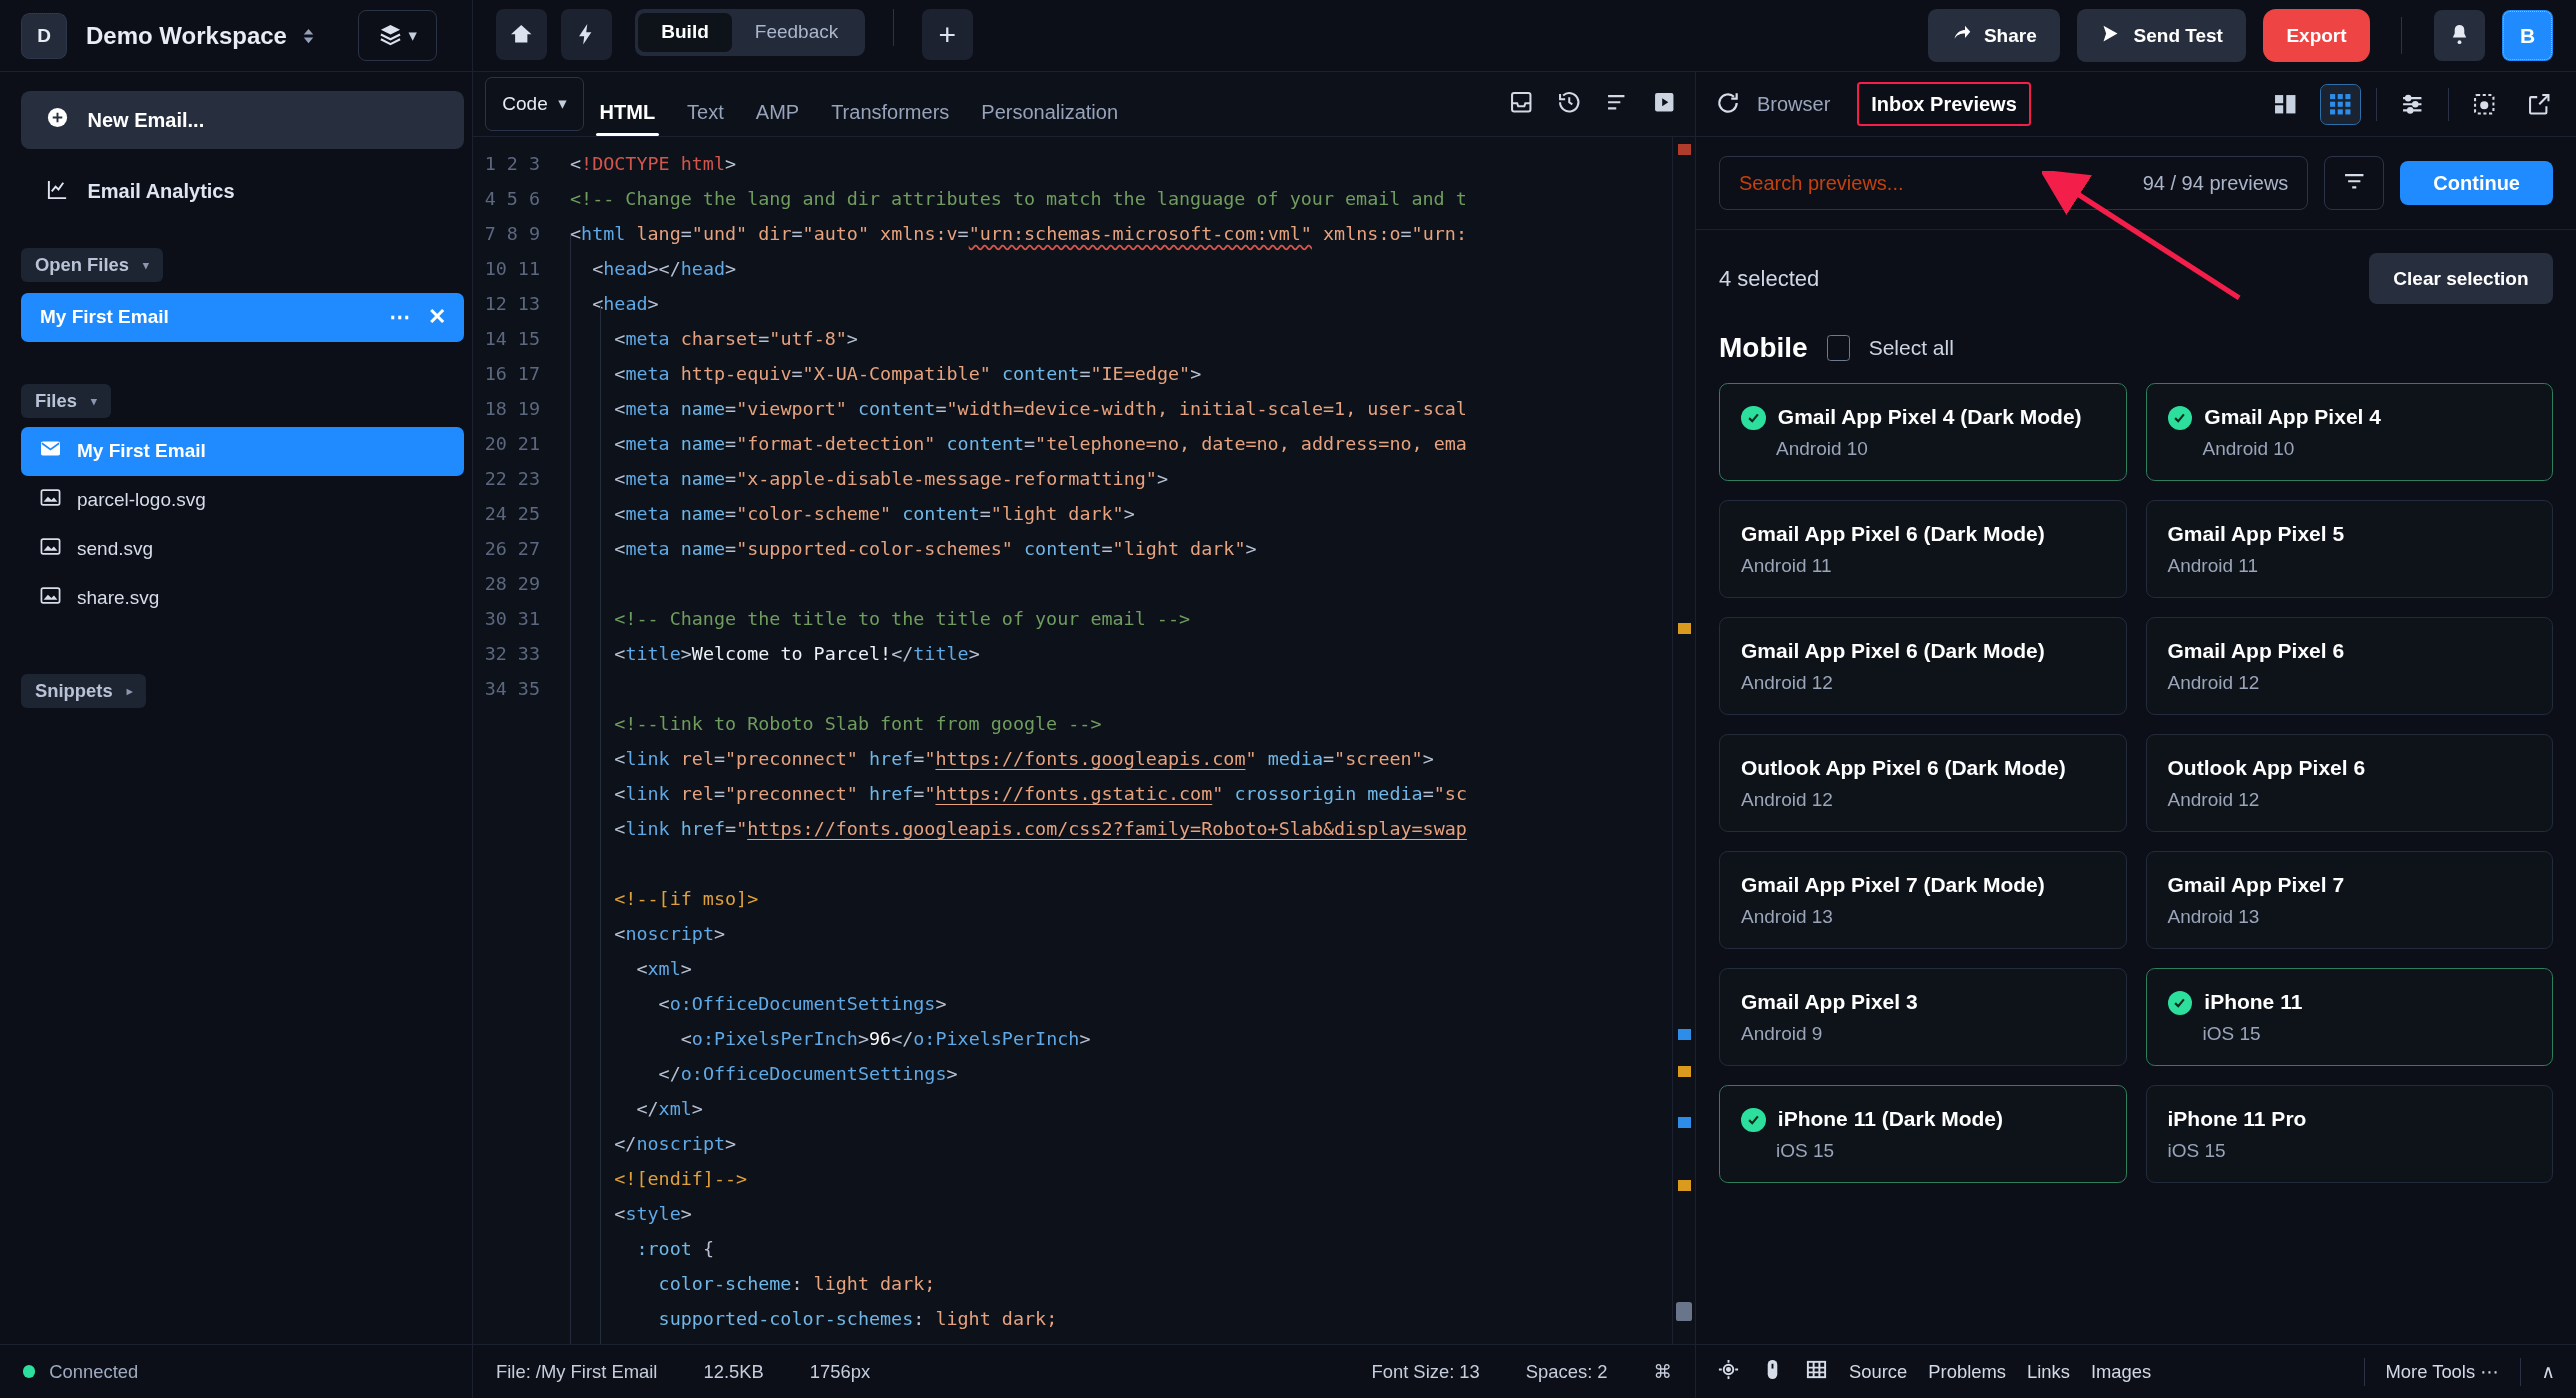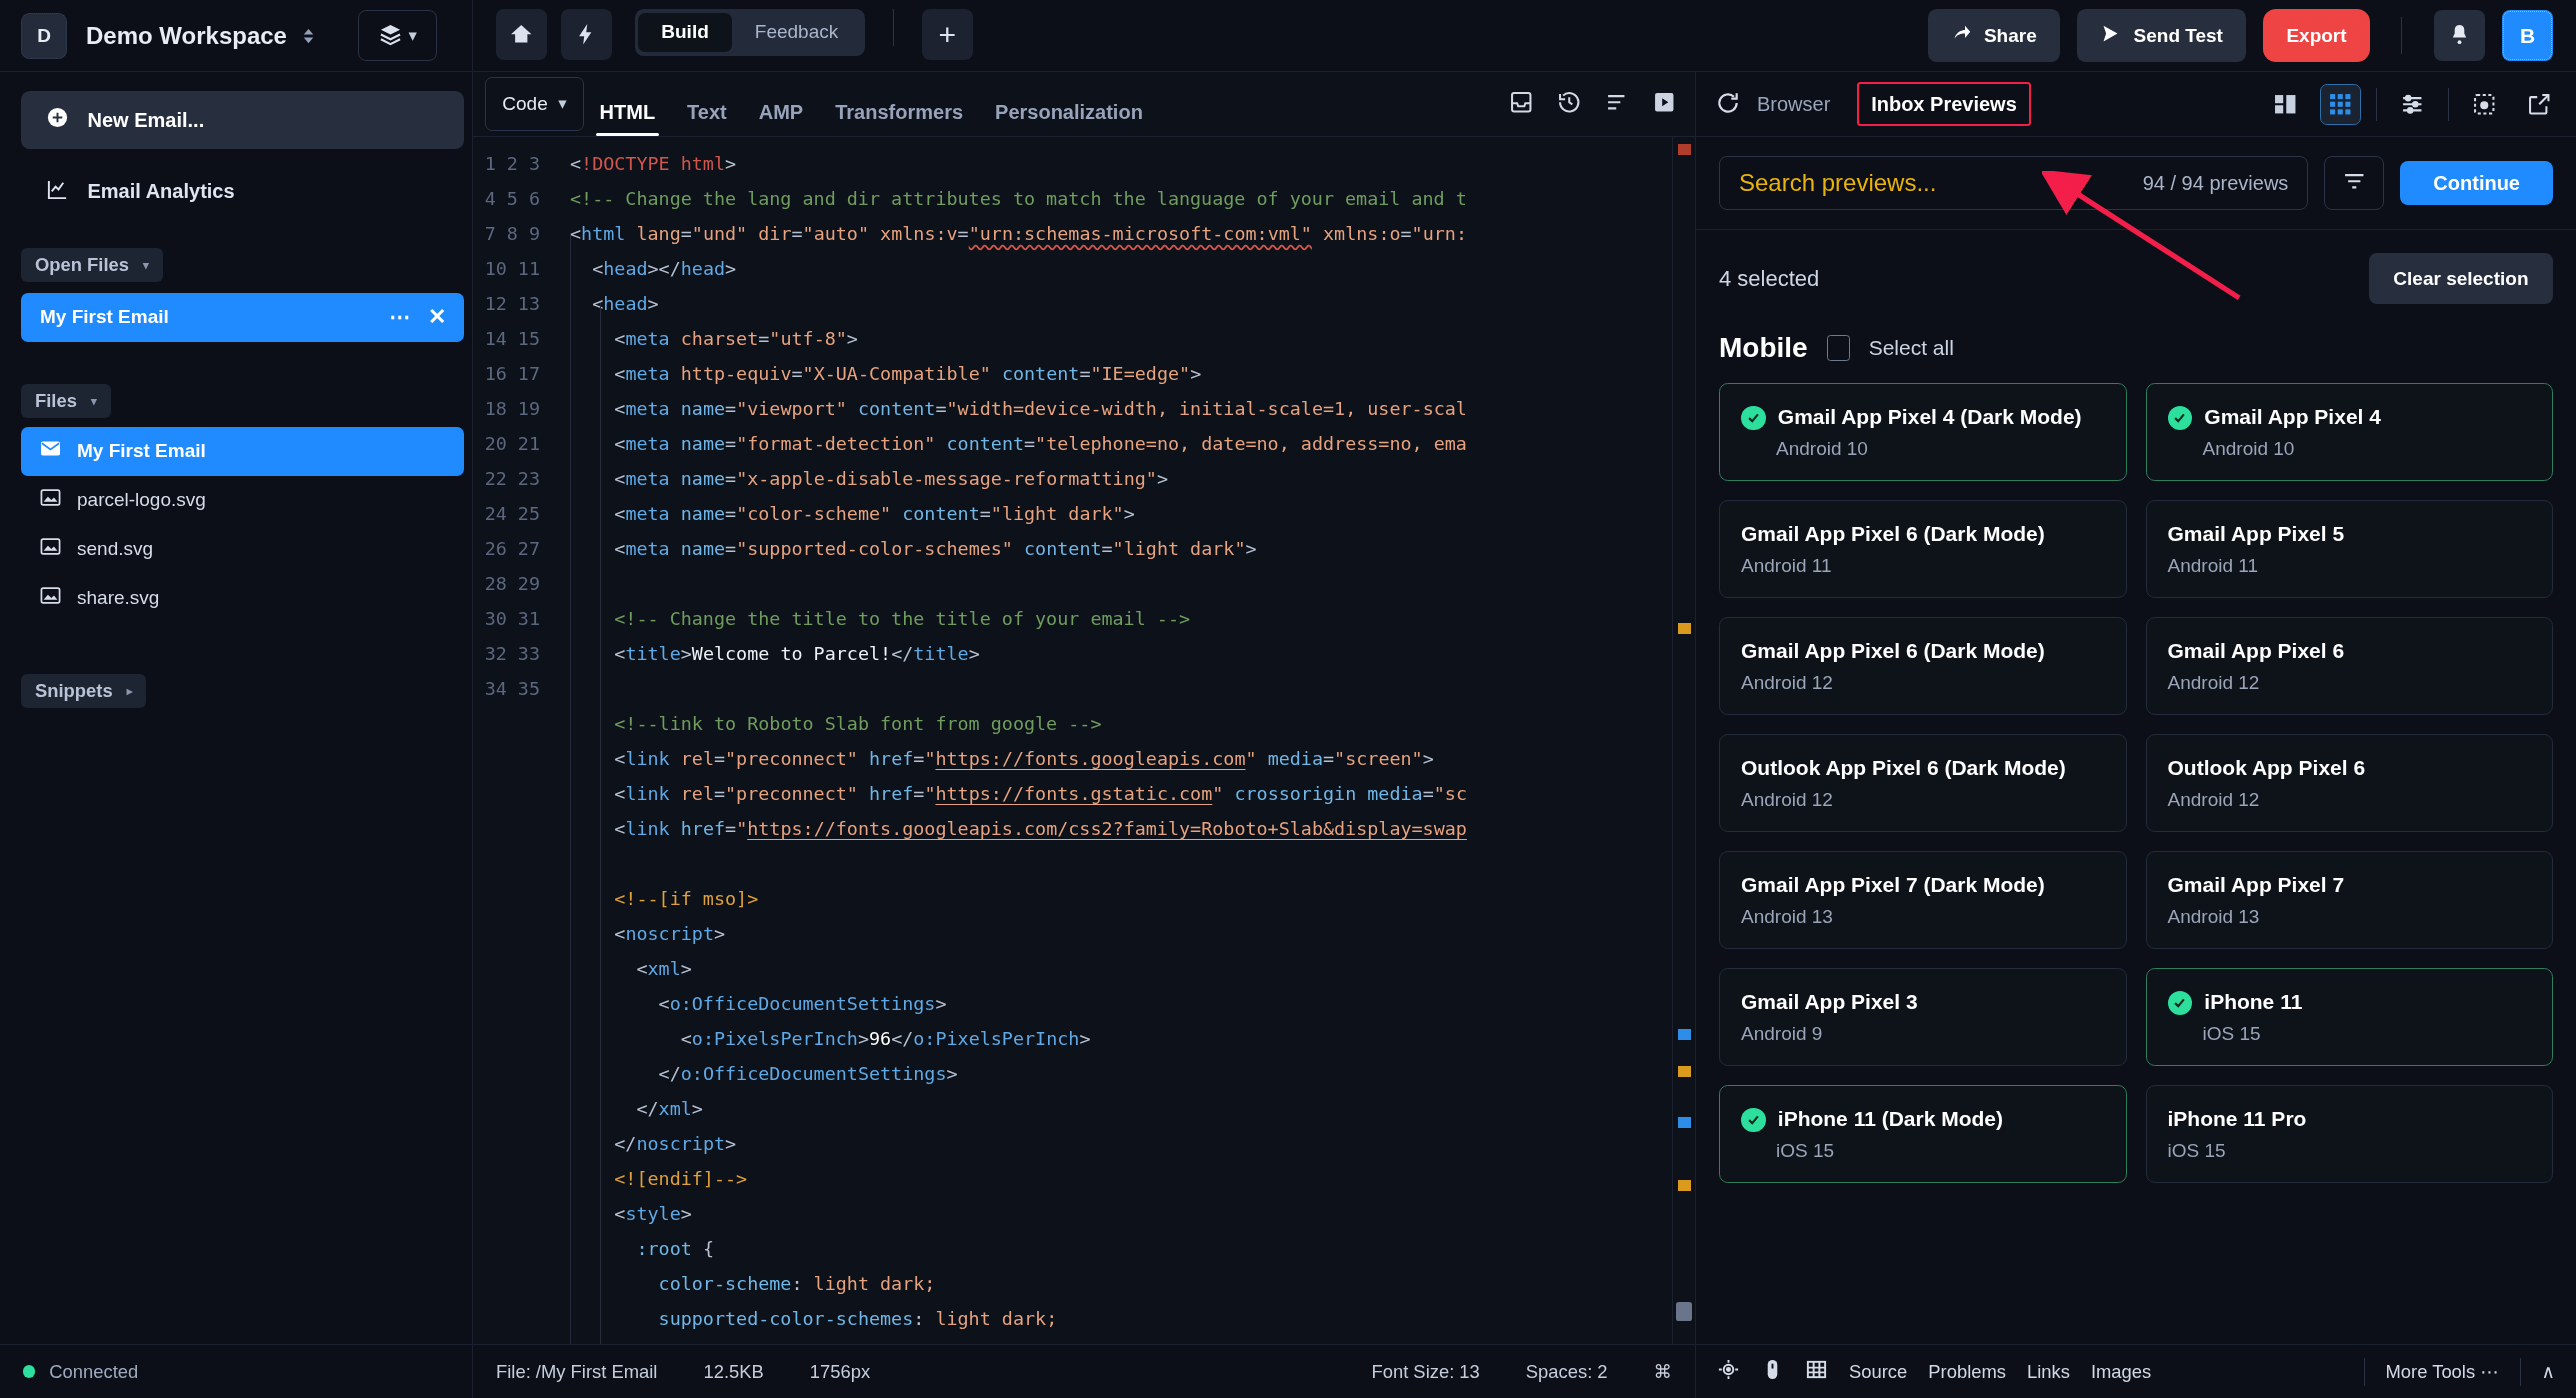--- a/index.html
+++ b/index.html
@@ -120,21 +120,21 @@
   .etabs {
     height: 65px; min-height: 65px; display: flex; align-items: stretch;
     border-bottom: 0.9px solid #1b2130;
   }
   .codesel {
     margin: 5.3px 0 5.3px 12.3px; padding: 0 16px; border: 0.9px solid #2b3446; border-radius: 7px;
     display: flex; align-items: center; gap: 10.5px; color: #e6ebf4; font-size: 19px;
   }
   .etab {
     display: flex; align-items: flex-end; padding: 0 16px 12.3px 16px;
-    color: #97a3ba; font-size: 20px; white-space: nowrap; position: relative; font-weight: bold;
+    color: #97a3ba; font-size: 20px; white-space: nowrap; position: relative;
   }
   .etab.active { color: #ffffff; font-weight: bold; }
   .etab.active::after {
     content: ""; position: absolute; left: 12.3px; right: 12.3px; bottom: 0;
     height: 3.5px; background: #ffffff; border-radius: 1.8px;
   }
   .etabs .sp { flex: 1; }
   .eicons { display: flex; align-items: center; gap: 23px; padding-right: 19px; }
   .eicons svg { width: 24.5px; height: 24.5px; }
 
@@ -182,21 +182,21 @@
   .iconbtn { width: 39px; height: 39px; display: flex; align-items: center; justify-content: center; border-radius: 6.1px; }
   .iconbtn.on { background: #1b2330; outline: 0.9px solid #2e6fa8; }
   .iconbtn svg { width: 24.5px; height: 24.5px; }
   .hdiv { width: 0.9px; height: 33px; background: #2a3245; }
 
   .searchrow { display: flex; align-items: center; gap: 16px; padding: 19px 23px 0 23px; }
   .searchbox {
     flex: 1; height: 54px; border: 0.9px solid #2b3446; border-radius: 8px;
     display: flex; align-items: center; padding: 0 19px; position: relative;
   }
-  .searchbox .ph { color: #eab308; font-size: 24px; text-align: center; }
+  .searchbox .ph { color: #c2410c; font-size: 20px; text-align: center; }
   .searchbox .cnt { position: absolute; right: 19px; color: #aab5c9; font-size: 20px; }
   .filterbtn { width: 60px; height: 54px; border: 0.9px solid #2b3446; border-radius: 8px;
                display: flex; align-items: center; justify-content: center; }
   .filterbtn svg { width: 24.5px; height: 24.5px; }
   .continue { height: 44px; padding: 0 33px; border-radius: 8px; background: #1f8bff;
               display: flex; align-items: center; color: #fff; font-size: 20px; font-weight: bold; }
 
   .selrow { display: flex; align-items: center; padding: 23px 23px 0 23px; border-top: 0.9px solid #1b2130; margin-top: 19px; }
   .selrow .lbl { color: #cfd7e5; font-size: 22px; }
   .selrow .sp { flex: 1; }

